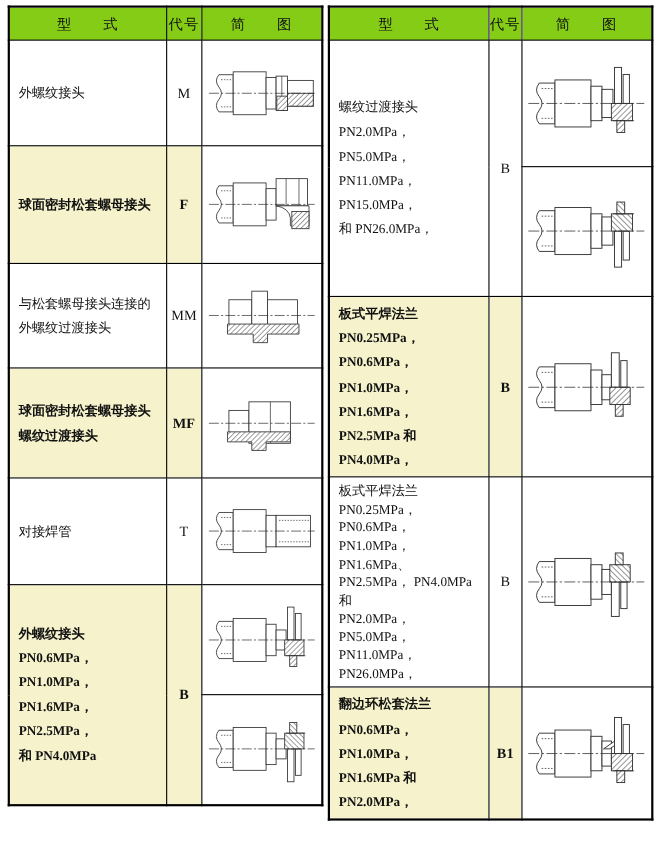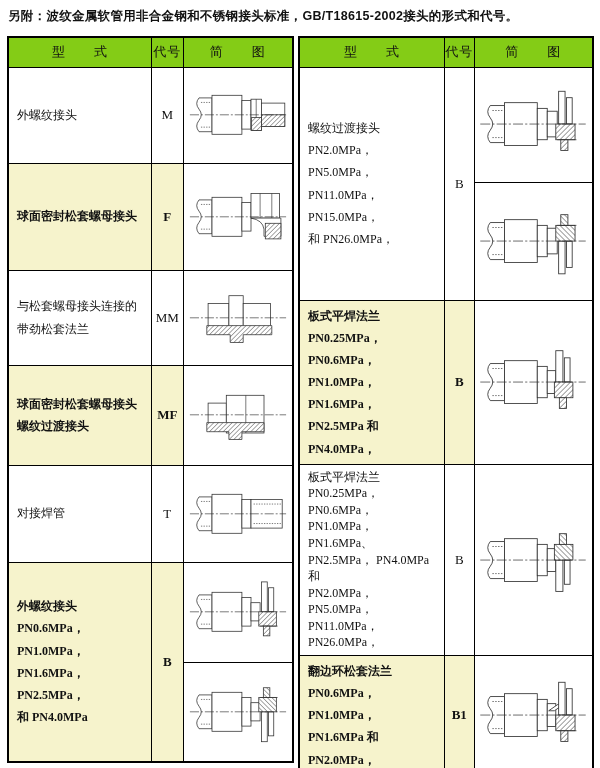--- a/index.html
+++ b/index.html
@@ -32,21 +32,20 @@
 <svg class="defs" aria-hidden="true">
   <defs>
     <pattern id="hatch" width="5" height="5" patternUnits="userSpaceOnUse" patternTransform="rotate(45)">
       <rect width="5" height="5" fill="#fff"></rect>
       <line x1="0" y1="0" x2="0" y2="5" stroke="#555" stroke-width="1.6"></line>
     </pattern>
   </defs>
 </svg>
 
 <div class="page">
-  <div class="doc-title">另附：波纹金属软管用非合金钢和不锈钢接头标准，GB/T18615-2002接头的形式和代号。</div>
 
   <div class="tables">
 
     <table class="tbl tbl-left">
       <colgroup>
           <col style="width:145px">
           <col style="width:32px">
           <col style="width:110px">
         </colgroup>
       <tbody>
@@ -92,21 +91,21 @@
                   <line x1="132" y1="16" x2="132" y2="54" stroke="#333" stroke-width="1"></line>
                   <path d="M100,54 q18,3 20,17 v11 h26 v-28 z" stroke="#333" stroke-width="1.2" fill="#fff"></path>
                   <rect x="122" y="62" width="24" height="24" stroke="#333" stroke-width="1.2" fill="url(#hatch)"></rect>
                   <line x1="6" y1="52" x2="154" y2="52" stroke="#333" stroke-width="1" stroke-dasharray="14 3 3 3"></line>
                 </svg>
               </div>
             </td>
       </tr>
       <tr style="height:95px">
         <td class="type">与松套螺母接头连接的
-带劲松套法兰</td>
+外螺纹过渡接头</td>
         <td class="code">MM</td>
         <td class="diag-cell">
               <div class="diag">
                 <svg viewBox="0 0 160 104" xmlns="http://www.w3.org/2000/svg">
                   <rect x="34" y="30" width="32" height="44" stroke="#333" stroke-width="1.2" fill="#fff"></rect>
                   <rect x="66" y="18" width="22" height="58" stroke="#333" stroke-width="1.2" fill="#fff"></rect>
                   <rect x="88" y="30" width="42" height="44" stroke="#333" stroke-width="1.2" fill="#fff"></rect>
                   <path d="M32,64 h100 v14 h-44 v12 h-20 v-12 h-36 z" stroke="#333" stroke-width="1.2" fill="url(#hatch)"></path>
                   <line x1="6" y1="52" x2="154" y2="52" stroke="#333" stroke-width="1" stroke-dasharray="14 3 3 3"></line>
                 </svg>

